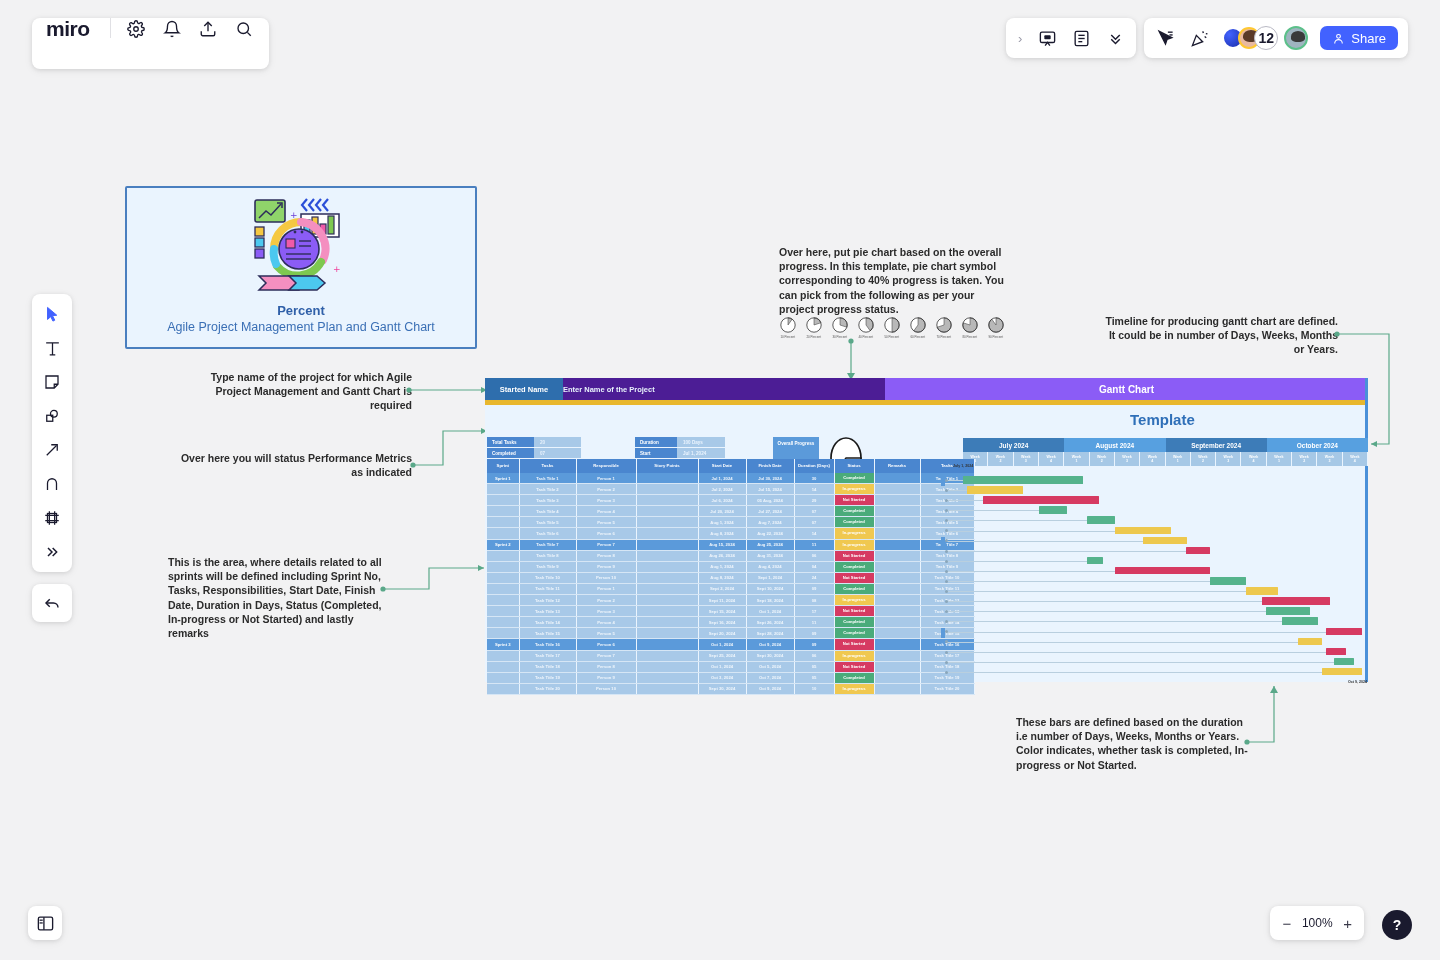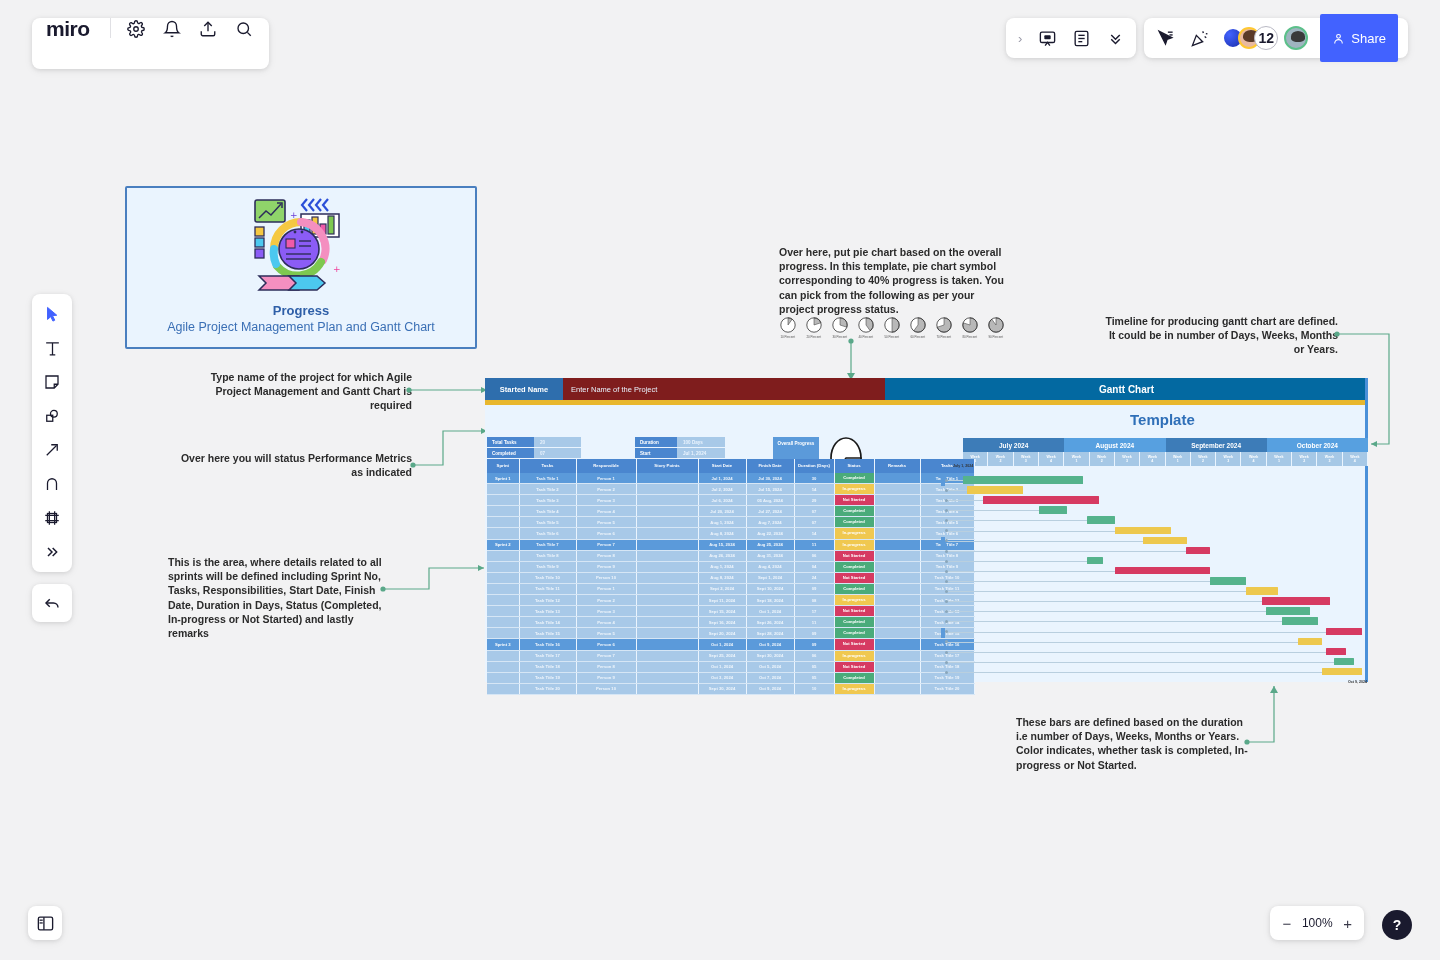--- a/index.html
+++ b/index.html
@@ -41,21 +41,21 @@
   .av2 { background:#e8b9a0; border:2px solid #ffc832; }
   .av2:after{ content:''; position:absolute; left:3px; top:1px; width:16px; height:12px; border-radius:50% 50% 40% 40%; background:#5a3a28;}
   .av-count {
     width:24px;height:24px;border-radius:50%;border:1.5px solid #b9b9c4;background:#fff;
     display:flex;align-items:center;justify-content:center;font-size:14px;font-weight:600;color:#1a1a2e;
     margin-left:-6px; position:relative; z-index:3;
   }
   .av-solo { width:24px;height:24px;border-radius:50%; border:2px solid #5cc08a; background:#9fb4c0; margin-left:6px; position:relative; overflow:hidden;}
   .av-solo:after{content:'';position:absolute;left:5px;top:3px;width:14px;height:11px;border-radius:50% 50% 35% 35%;background:#3a3a3a;}
   .share-btn {
-    height:48px; background:#4262ff; color:#fff; border-radius:2px;
+    height:24px; background:#4262ff; color:#fff; border-radius:7px;
     display:flex;align-items:center;gap:6px; padding:0 12px; font-size:13px; font-weight:500; cursor:pointer;
     border:none;
   }
 
   
   .left-tools {
     position:absolute; left:32px; top:294px; width:40px;
     background:#fff; border-radius:8px; padding:8px 0;
     display:flex; flex-direction:column; align-items:center; gap:10px;
     box-shadow: 0 1px 4px rgba(0,0,0,.10), 0 2px 10px rgba(0,0,0,.06);
@@ -107,23 +107,23 @@
   
   .pie-row{ position:absolute; left:775px; top:316px; display:flex; gap:0; }
   .pie-item{ width:26px; display:flex;flex-direction:column;align-items:center; }
   .pie-lbl{ font-size:3.2px; color:#555; margin-top:1px; white-space:nowrap; transform:scale(.95);}
 
   
   .board{ position:absolute; left:485px; top:378px; width:883px; height:304px; }
   .hdr-row{ display:flex; height:22px; }
   .hdr-pname{ width:78px; background:#2e6ead; color:#fff; font-size:7.5px; font-weight:700;
                display:flex;align-items:center;justify-content:center; }
-  .hdr-input{ flex:1; background:#7f1d1d; color:#e8f2fc; font-size:7.5px; font-weight:400;
-              display:flex;align-items:center;padding-left:8px;}
-  .hdr-gantt{ width:483px; background:#0369a1; color:#fff; font-size:10px;font-weight:700;
+  .hdr-input{ flex:1; background:#4c1d95; color:#e8f2fc; font-size:7.5px; font-weight:700;
+              display:flex;align-items:center;padding-left:0;}
+  .hdr-gantt{ width:483px; background:#8b5cf6; color:#fff; font-size:10px;font-weight:700;
               display:flex;align-items:center;justify-content:center;}
   .gold-bar{ height:5px;background:#e8b72e; }
   .board-body{ background:#eaf4fe; height:277px; position:relative; }
 
   
   .mbox{ position:absolute; display:grid; grid-template-columns: 47px 47px; font-size:4.6px; font-weight:700;}
   .mbox .k{ background:#4a86cf; color:#fff; padding:2.6px 0 2.6px 5px; border-bottom:1px solid #eaf4fe; }
   .mbox .v{ background:#a8c9e8; color:#e8f2fc; padding:2.6px 0 2.6px 6px; border-bottom:1px solid #eaf4fe;}
   .mbox2{ position:absolute; display:grid; grid-template-columns:42px 48px; font-size:4.6px; font-weight:700;}
   .mbox2 .k{ background:#4a86cf;color:#fff;padding:2.6px 0 2.6px 5px;border-bottom:1px solid #eaf4fe;}
@@ -371,21 +371,21 @@
       <line x1="45" y1="60" x2="70" y2="60" stroke="#2d2d5a" stroke-width="1.4"></line>
       <line x1="45" y1="65" x2="70" y2="65" stroke="#2d2d5a" stroke-width="1.4"></line>
       <circle cx="54" cy="38" r="1.4" fill="#2d2d5a"></circle>
         <circle cx="61" cy="38" r="1.4" fill="#2d2d5a"></circle>
 
       <path d="M18 82 h40 l7 7 l-7 7 h-40 l7 -7 z" fill="#f48fc0" stroke="#2d2d5a" stroke-width="1.5"></path>
       <path d="M48 82 h28 l8 7 l-8 7 h-28 l7 -7 z" fill="#4cc8ef" stroke="#2d2d5a" stroke-width="1.5"></path>
       <text x="92" y="78" font-size="9" fill="#ef3f9a" font-family="DejaVu Sans">+</text>
     </svg>
   </div>
-  <div class="tpl-title">Progress</div>
+  <div class="tpl-title">Percent</div>
   <div class="tpl-sub">Agile Project Management Plan and Gantt Chart</div>
 </div>
 
 <div class="anno r" style="left:200px; top:370px; width:212px;">Type name of the project for which Agile Project Management and Gantt Chart is required</div>
 <div class="anno r" style="left:172px; top:451px; width:240px;">Over here you will status Performance Metrics as indicated</div>
 <div class="anno c" style="left:168px; top:555px; width:216px;">This is the area, where details related to all sprints will be defined including Sprint No, Tasks, Responsibilities, Start Date, Finish Date, Duration in Days, Status (Completed, In-progress or Not Started) and lastly remarks</div>
 <div class="anno c" style="left:779px; top:245px; width:228px;">Over here, put pie chart based on the overall progress. In this template, pie chart symbol corresponding to 40% progress is taken. You can pick from the following as per your project progress status.</div>
 <div class="anno r" style="left:1098px; top:314px; width:240px;">Timeline for producing gantt chart are defined. It could be in number of Days, Weeks, Months or Years.</div>
 <div class="anno c" style="left:1016px; top:715px; width:236px;">These bars are defined based on the duration i.e number of Days, Weeks, Months or Years. Color indicates, whether task is completed, In-progress or Not Started.</div>
 

